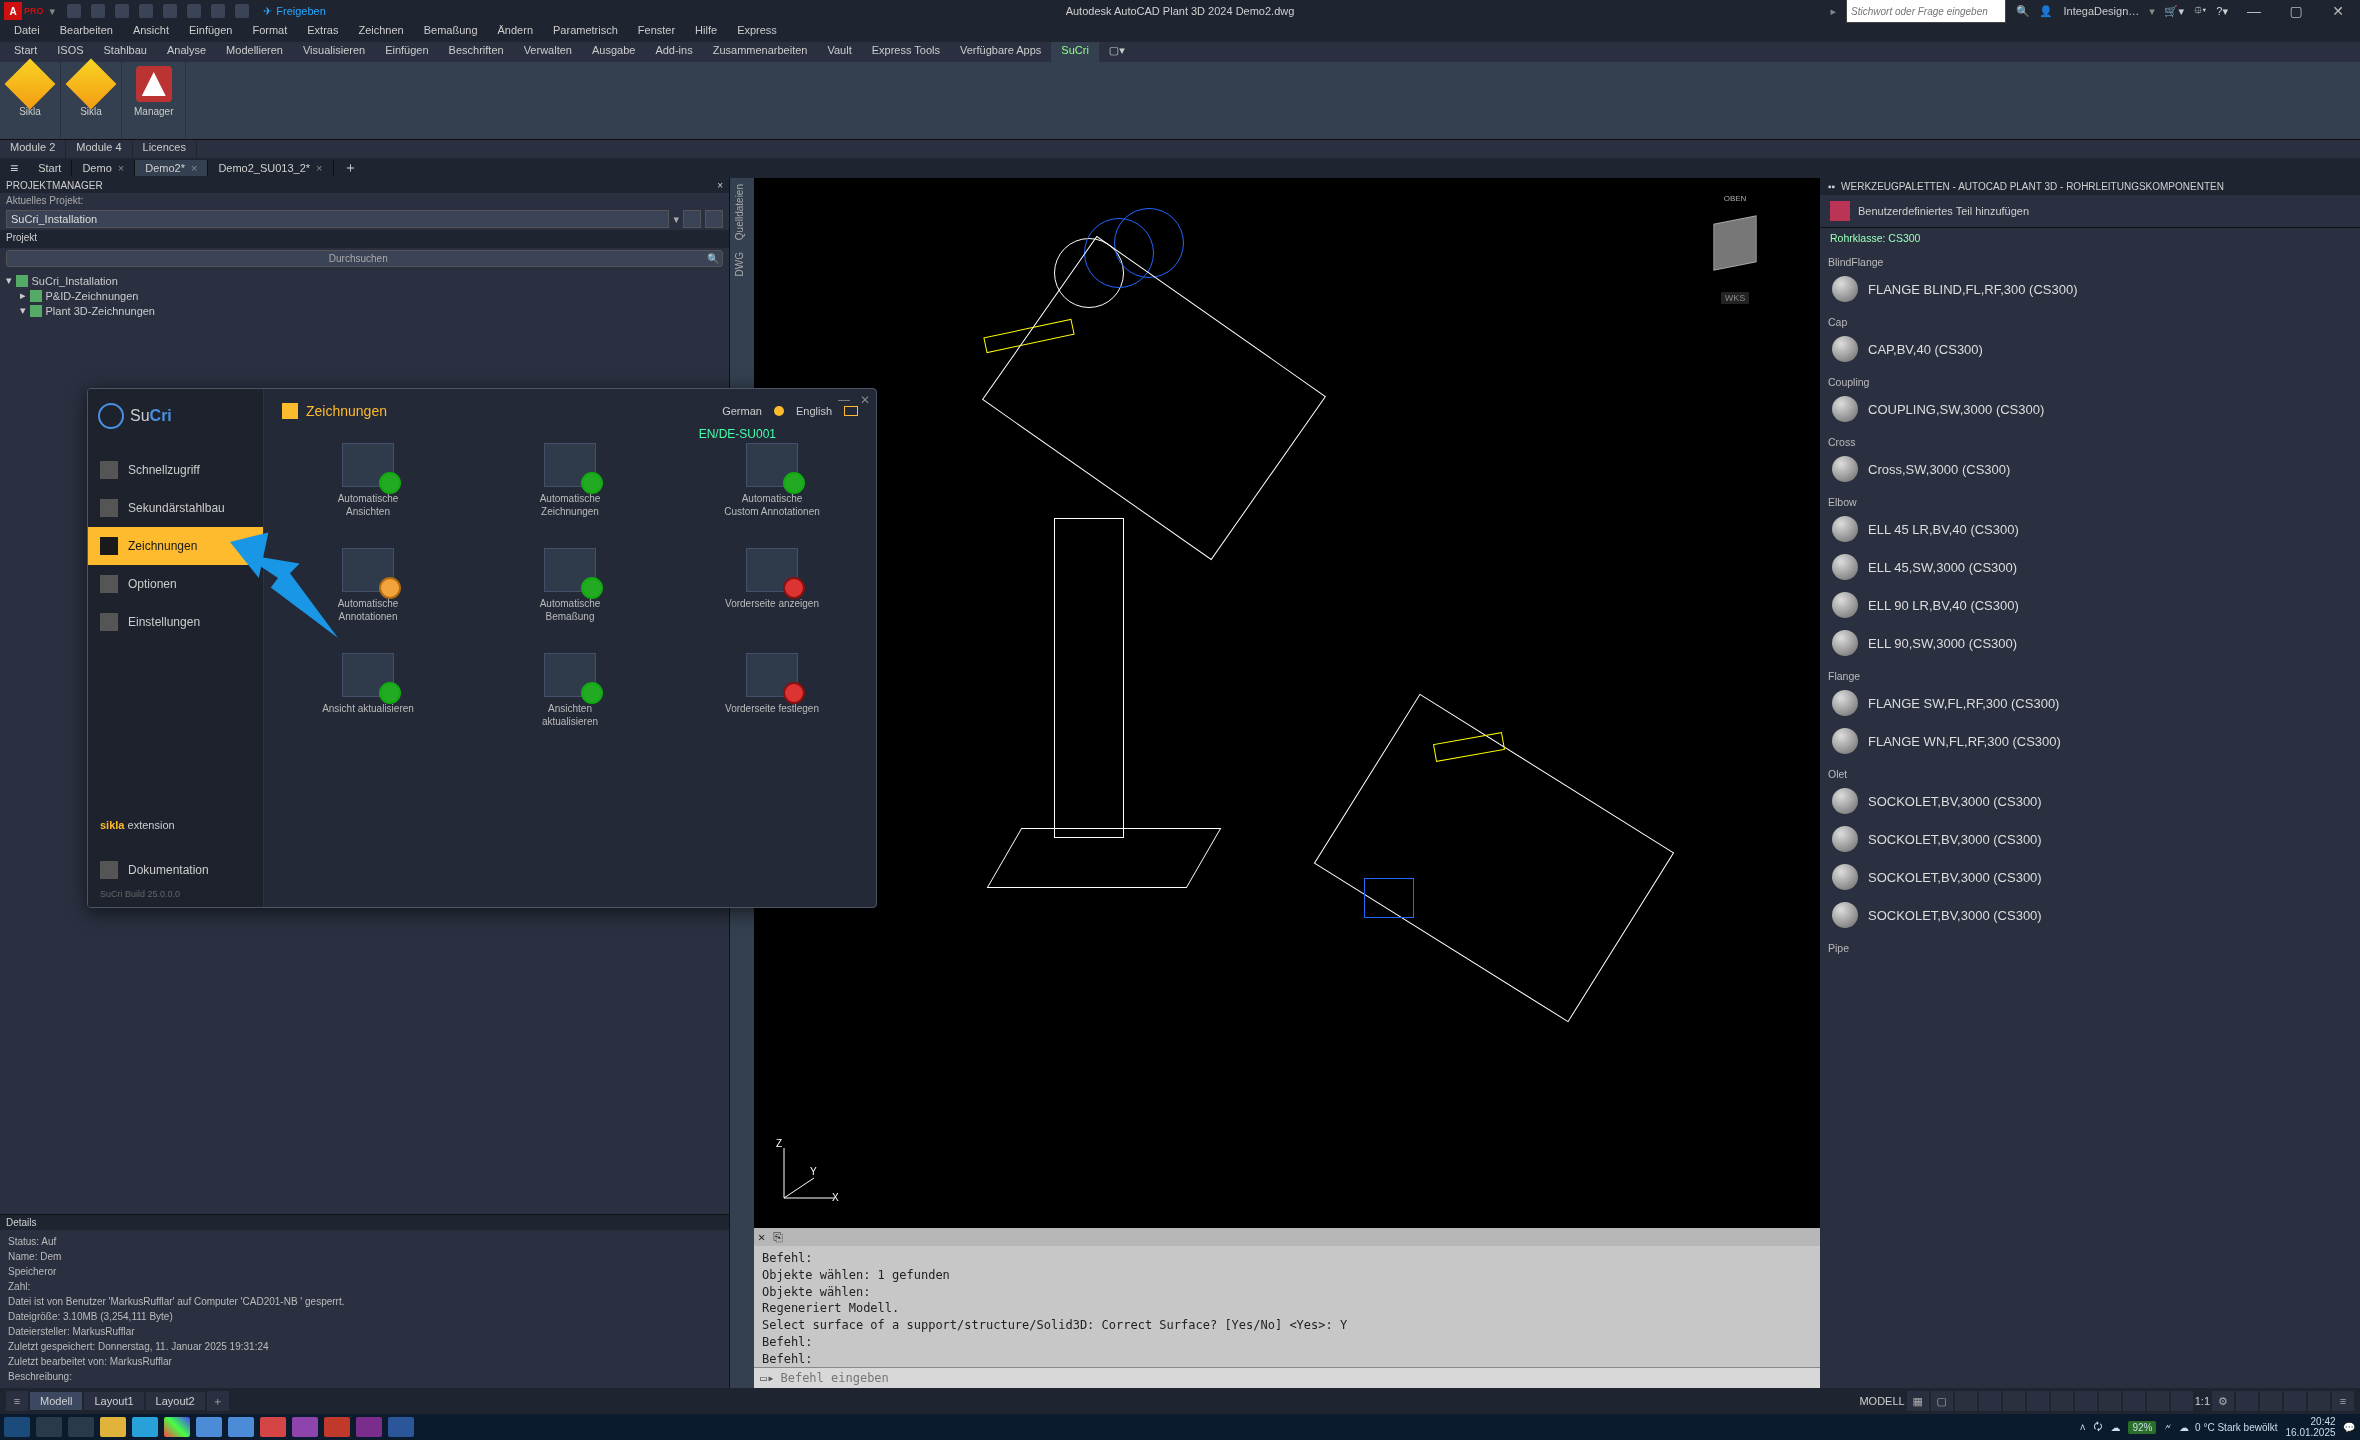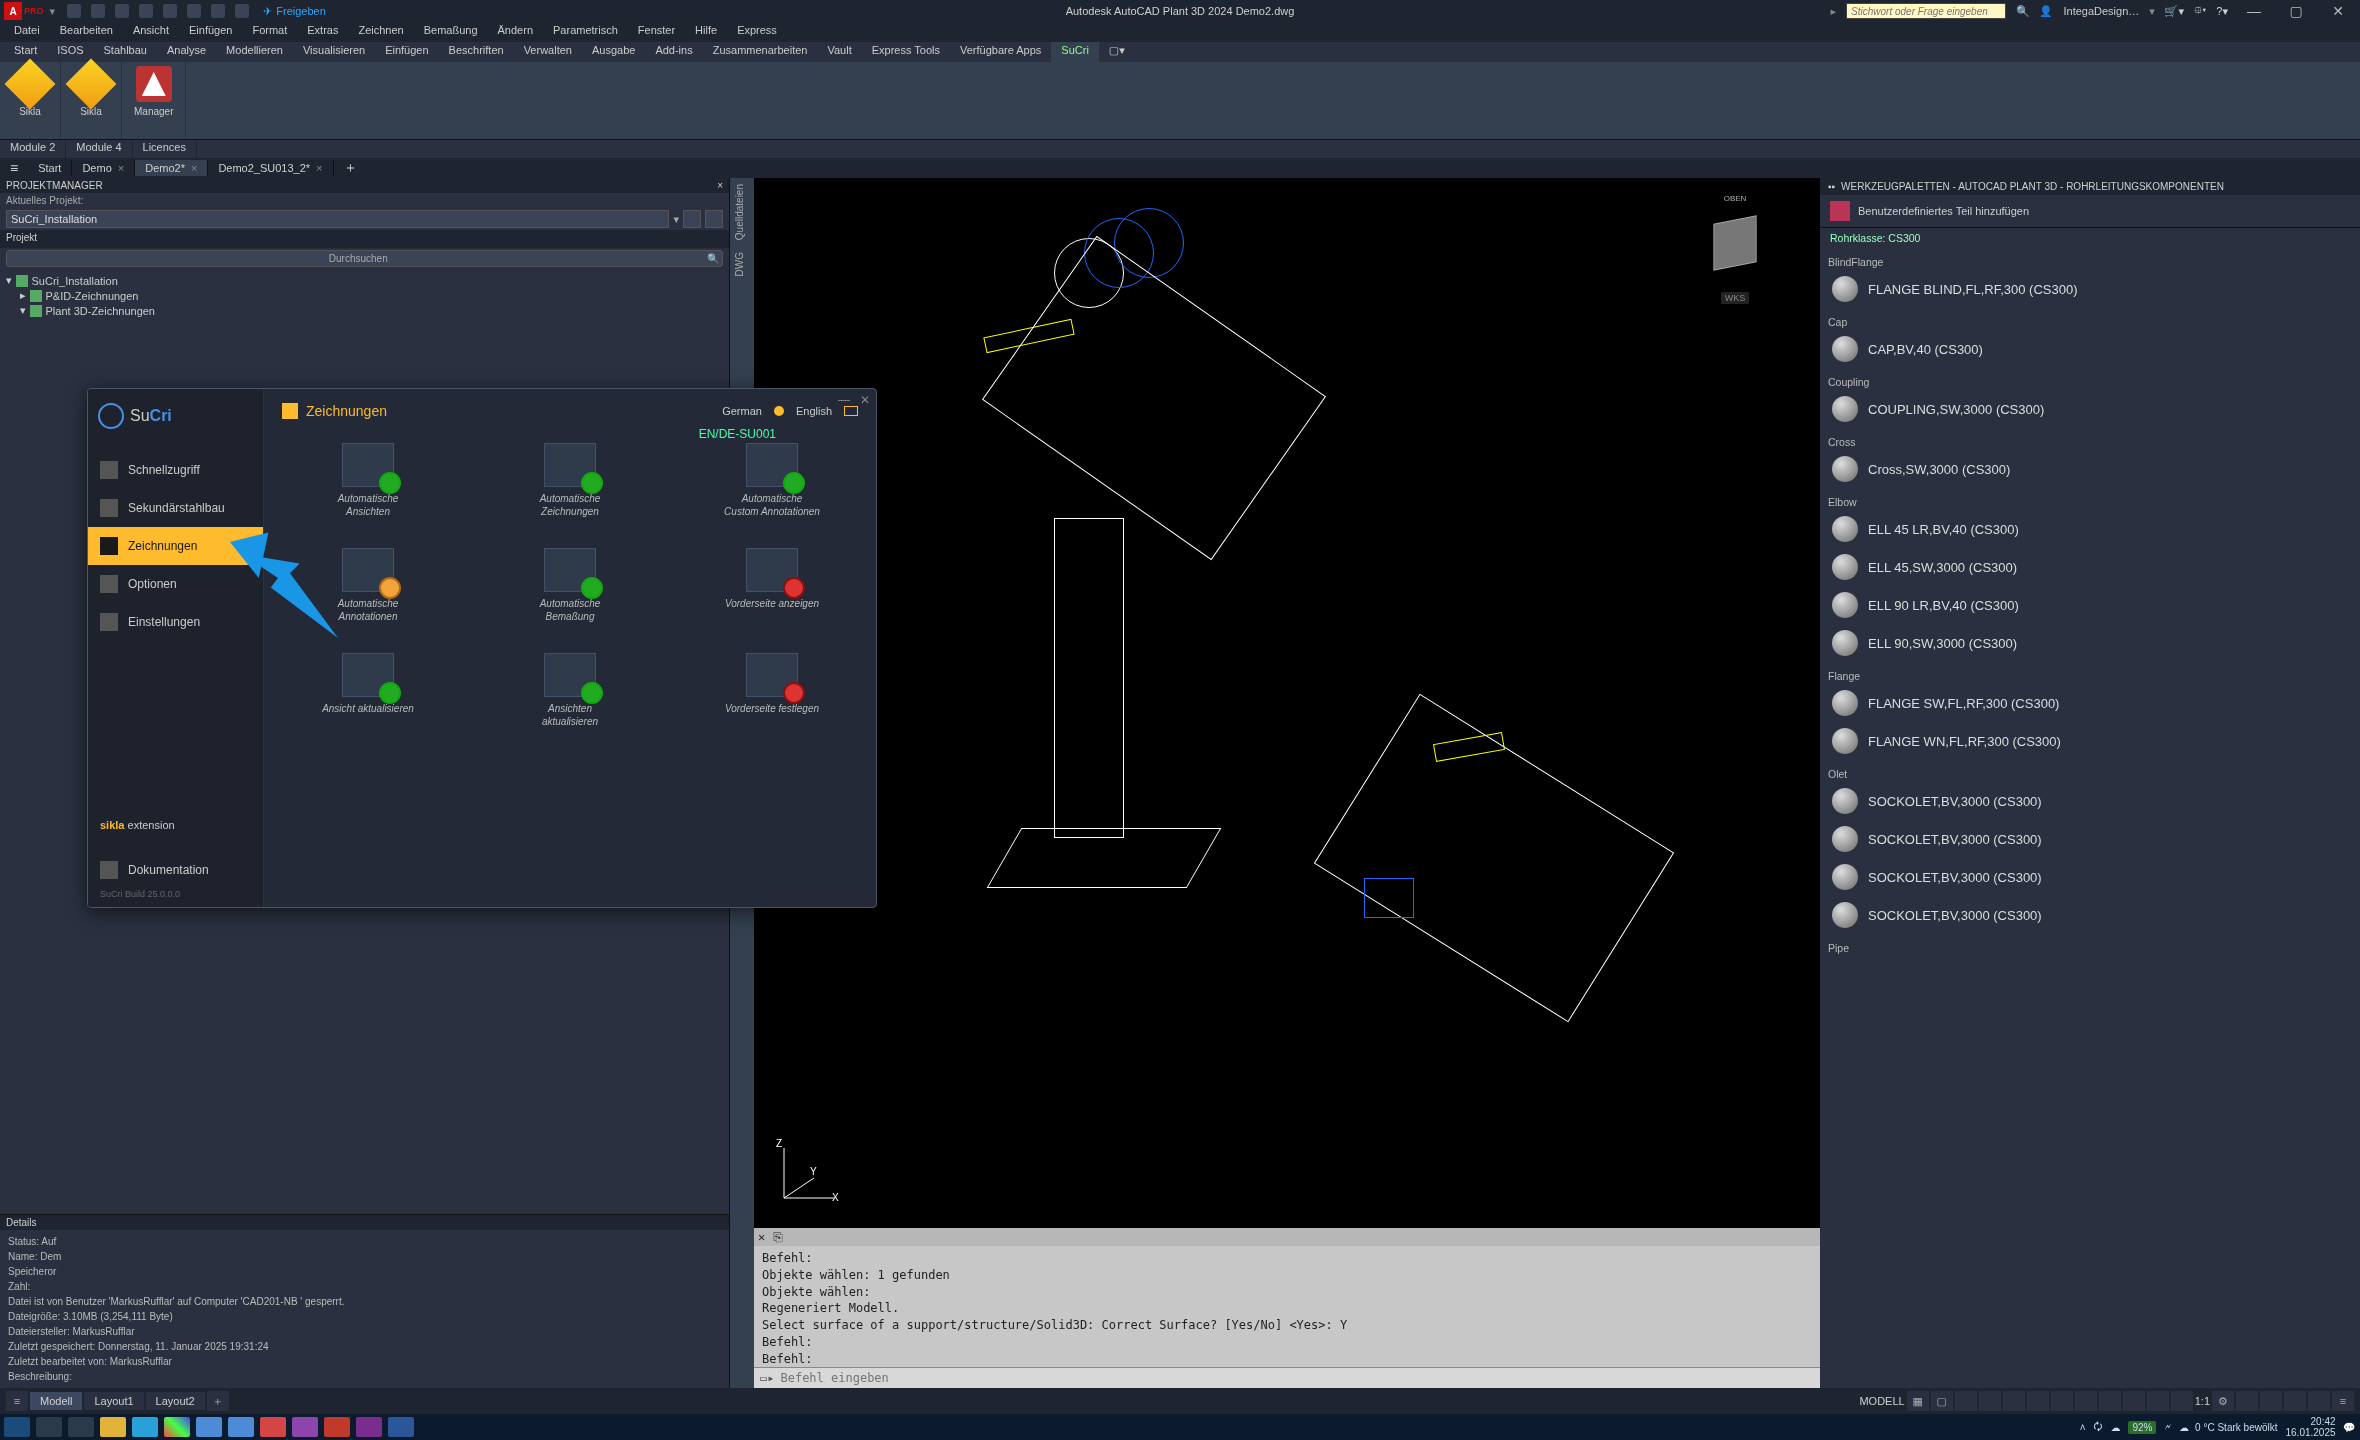--- a/index.html
+++ b/index.html
@@ -31,21 +31,21 @@
 .titlebar .qat span, .titlebar .icons span {
   display:inline-block; width:14px; height:14px; background:#3b4456;
   border-radius:2px;
 }
 .titlebar .share { color:#2aa8ff; margin-left:8px; display:flex; gap:4px; align-items:center;}
 .titlebar .title-center {
   position:absolute; left:0; right:0; text-align:center; pointer-events:none;
 }
 .titlebar .right { position:absolute; right:0; display:flex; align-items:center; gap:10px; padding:0 6px;}
 .titlebar .search {
-  background:#fef9c3; border:1px solid #444; height:16px; width:160px;
+  background:#ffffff; border:1px solid #444; height:24px; width:160px;
   color:#777; font-style:italic; padding:0 4px; font-size:10px;
 }
 .titlebar .win-btn { width:32px; text-align:center; font-size:14px; color:#bbb;}
 
 
 .menubar { height:20px; background:#1e2430; display:flex; gap:0px; padding:0 4px;}
 .menubar span { padding:2px 10px; color:#ccc; font-size:11px;}
 
 
 .ribbontabs { height:20px; background:#2a3040; display:flex; align-items:stretch; padding:0 4px;}
@@ -206,21 +206,21 @@
   display:grid; grid-template-columns:repeat(3,1fr); gap:30px 30px; padding-top:24px;
 }
 .sucri .card { display:flex; flex-direction:column; align-items:center; gap:6px;}
 .sucri .card .icon { width:52px; height:44px; background:#2f3a4a; border:1px solid #44506a; position:relative;}
 .sucri .card .icon::after{
   content:""; position:absolute; right:-8px; bottom:-8px; width:18px;height:18px;
   border-radius:50%; background:#2a2; border:2px solid #1a1;
 }
 .sucri .card.warn .icon::after{ background:#f3a33b; border-color:#b36b12;}
 .sucri .card.red .icon::after{ background:#d33; border-color:#811;}
-.sucri .card .lbl{ font-size:10px; color:#bbb; text-align:center; line-height:1.25;font-style:italic;}
+.sucri .card .lbl{ font-size:10px; color:#bbb; text-align:center; line-height:1.25;}
 .sucri .caption{ position:absolute; top:38px; right:100px; font-size:12px; color:#4fa;}
 .sucri .winbtns{position:absolute; top:4px; right:6px; display:flex; gap:10px; font-size:12px; color:#888;}
 
 
 .big-arrow {
   position:absolute; z-index:60;
   top:530px; left:230px; width:120px; height:120px;
 }
 .big-arrow svg{width:100%;height:100%;}
 </style>

